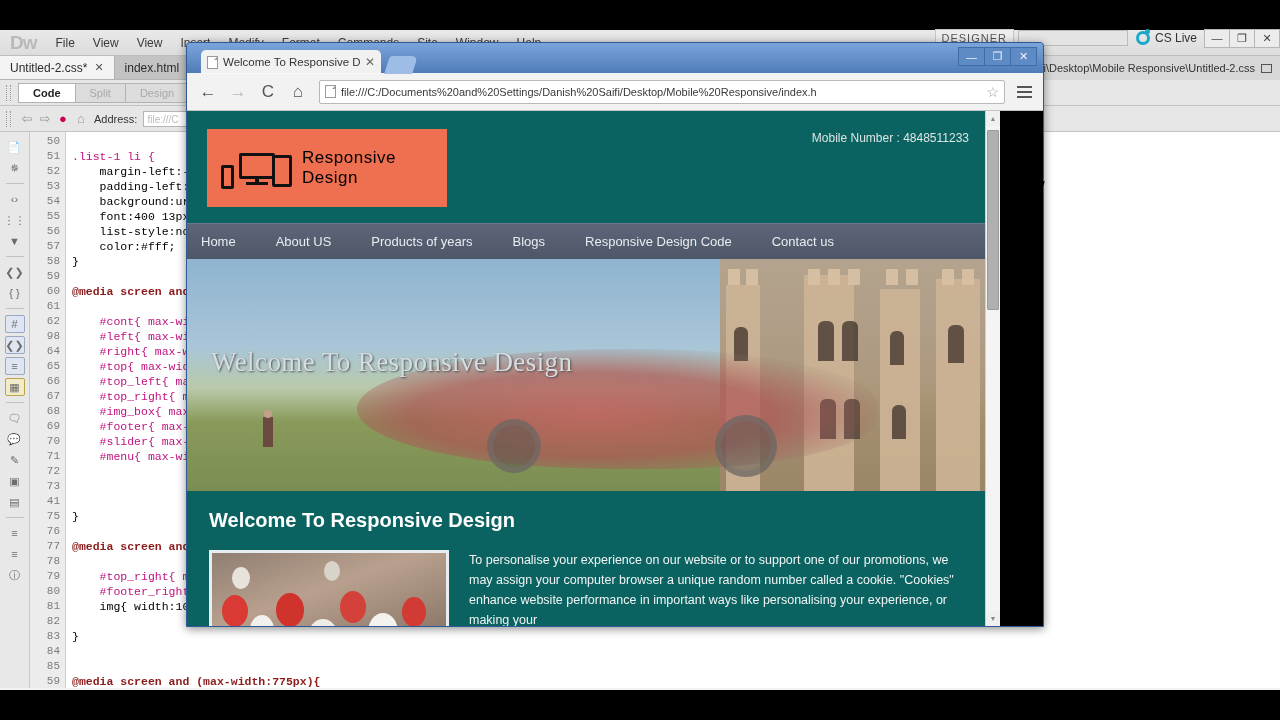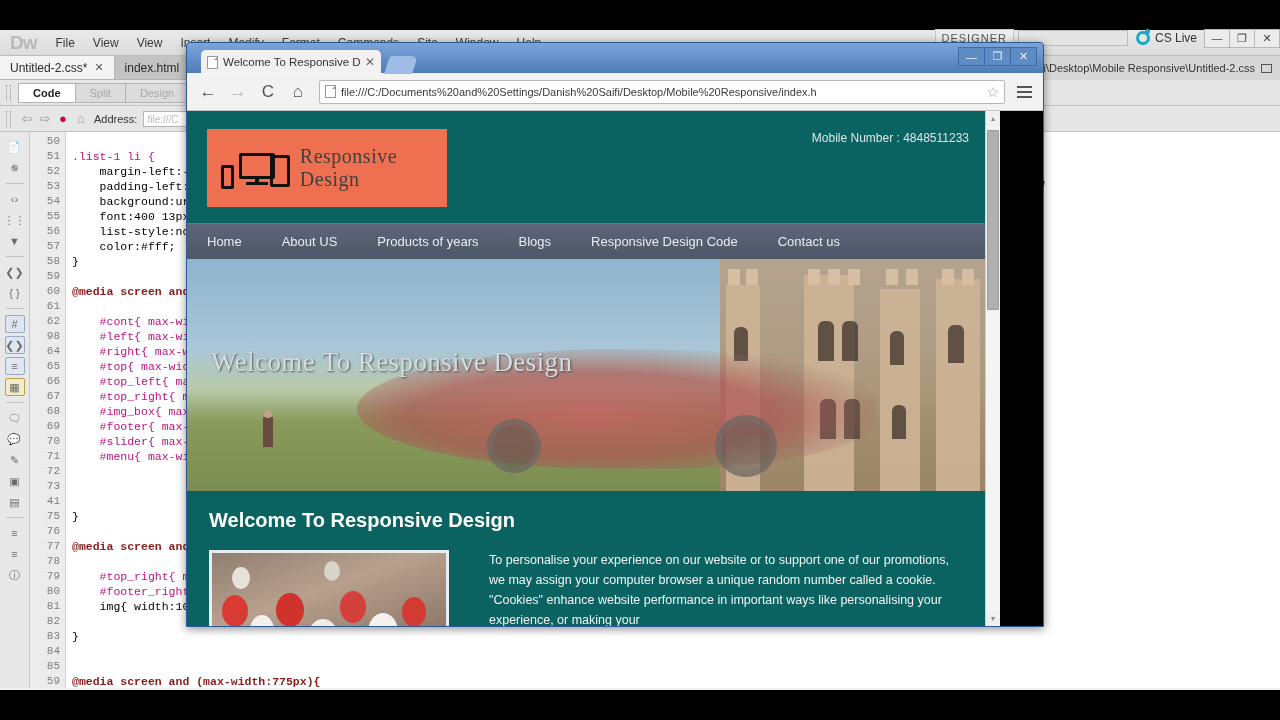--- a/index.html
+++ b/index.html
@@ -223,28 +223,28 @@
   }
   .ld-phone {
     position: absolute; left: 0; top: 20px; width: 13px; height: 24px;
     border: 3px solid #111; border-radius: 2px;
   }
   .ld-tablet {
     position: absolute; right: 0; top: 10px; width: 20px; height: 32px;
     border: 3px solid #111; border-radius: 2px;
   }
   .logo-text {
-    font-size: 20px; color: #404040; font-family: Liberation Serif, serif; letter-spacing: .5px;
+    font-size: 17px; color: #000000; font-family: Liberation Sans, sans-serif; letter-spacing: .5px;
   }
   .mobile-num {
     position: absolute; right: 16px; top: 20px; font-size: 12px; color: #dbe6e5;
   }
   .nav {
     height: 36px; background: linear-gradient(#5c6678,#4d5768);
-    display: flex; align-items: center; padding-left: 20px; gap: 0;
+    display: flex; align-items: center; padding-left: 14px; gap: 0;
     border-top: 1px solid #6d758a;
   }
   .nav a {
     font-size: 13px; color: #e9ecf1; text-decoration: none; padding: 0 26px 0 0;
     margin-right: 14px; white-space: nowrap;
   }
   .banner {
     height: 232px; position: relative; overflow: hidden;
     background:
       linear-gradient(to bottom, #8fb4cf 0%, #a9c6d8 38%, #b9c9a9 56%, #8a9a5b 70%, #7b8d52 100%);
@@ -290,21 +290,21 @@
     font-size: 20px; color: #fff; font-weight: bold; margin-bottom: 18px;
   }
   .content-row { display: flex; gap: 20px; }
   .thumb {
     width: 240px; height: 110px; border: 3px solid #e8eef0; flex: none;
     background: linear-gradient(160deg,#8f7f72,#b9a08e 40%,#7d6b5e 100%);
     position: relative; overflow: hidden;
   }
   .balloon { position: absolute; border-radius: 50%; }
   .content p {
-    font-size: 12.5px; color: #f0f4f4; line-height: 20px; margin-left: 20px;
+    font-size: 12.5px; color: #f0f4f4; line-height: 20px;
   }
   
   .cursor {
     position: absolute; left: 1038px; top: 182px; width: 0; height: 0;
     border-left: 9px solid #000; border-bottom: 13px solid transparent;
     transform: rotate(-18deg); z-index: 60;
   }
 </style>
 </head>
 <body>

